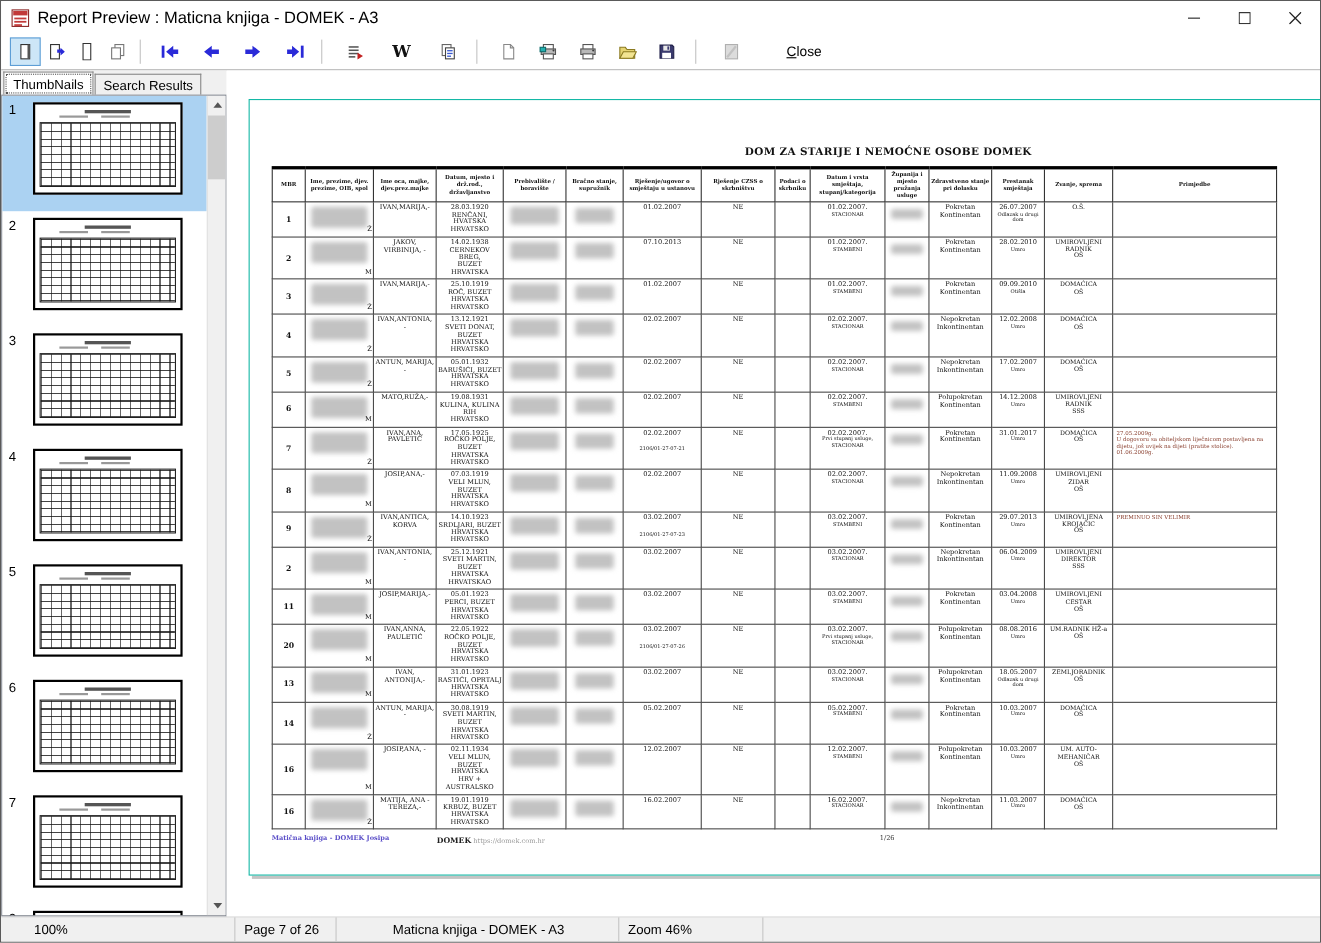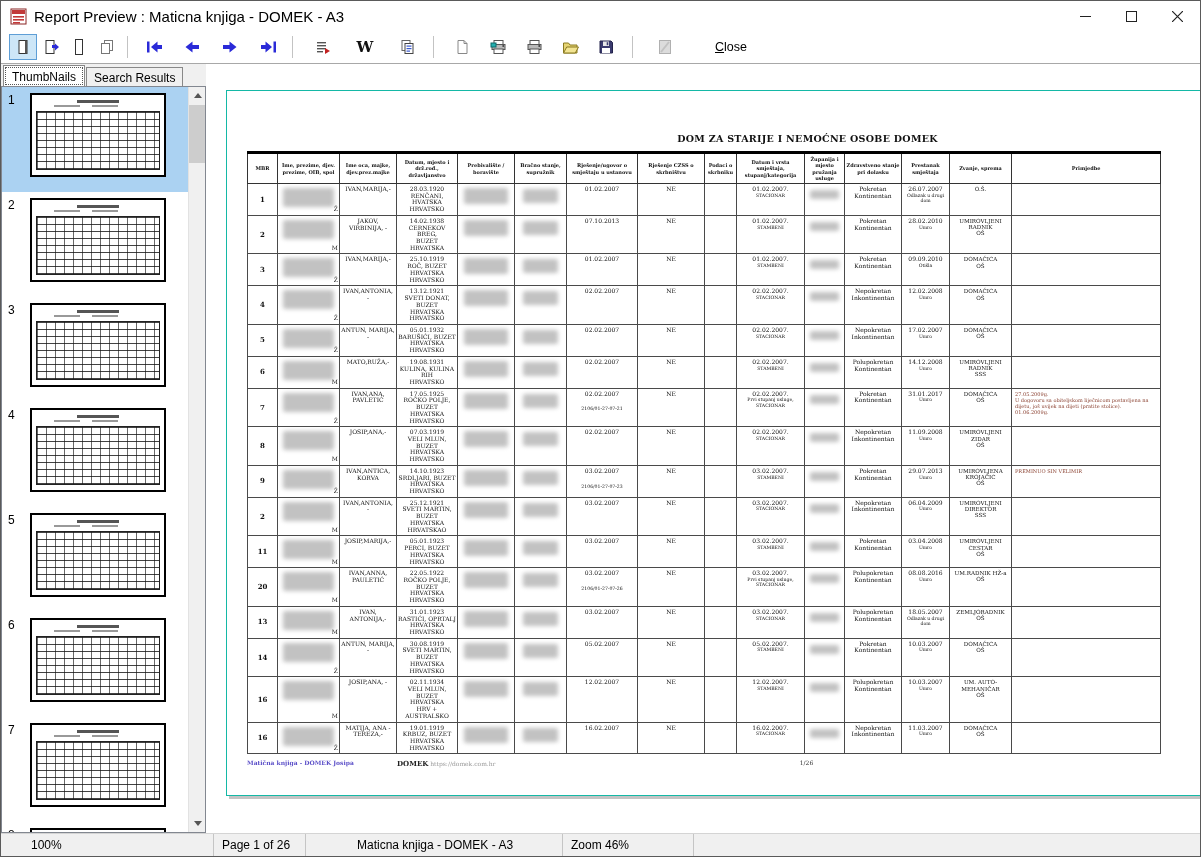--- a/index.html
+++ b/index.html
@@ -1120,18 +1120,18 @@
           <span class="df-left2"><b>DOMEK</b><span> https://domek.com.hr</span></span>
           <span class="df-center">1/26</span>
           <span class="df-right">Matični redoslijed 1 do 16</span>
         </div>
       </div>
     </div>
   </div>
 
   <div class="statusbar">
     <div class="sseg s1">100%</div>
-    <div class="sseg s2">Page 1 of 26</div>
+    <div class="sseg s2">Page 7 of 26</div>
     <div class="sseg s3">Maticna knjiga - DOMEK - A3</div>
     <div class="sseg s4">Zoom 46%</div>
     <div class="sseg s5"></div>
   </div>
 </div>
 
 </body></html>

